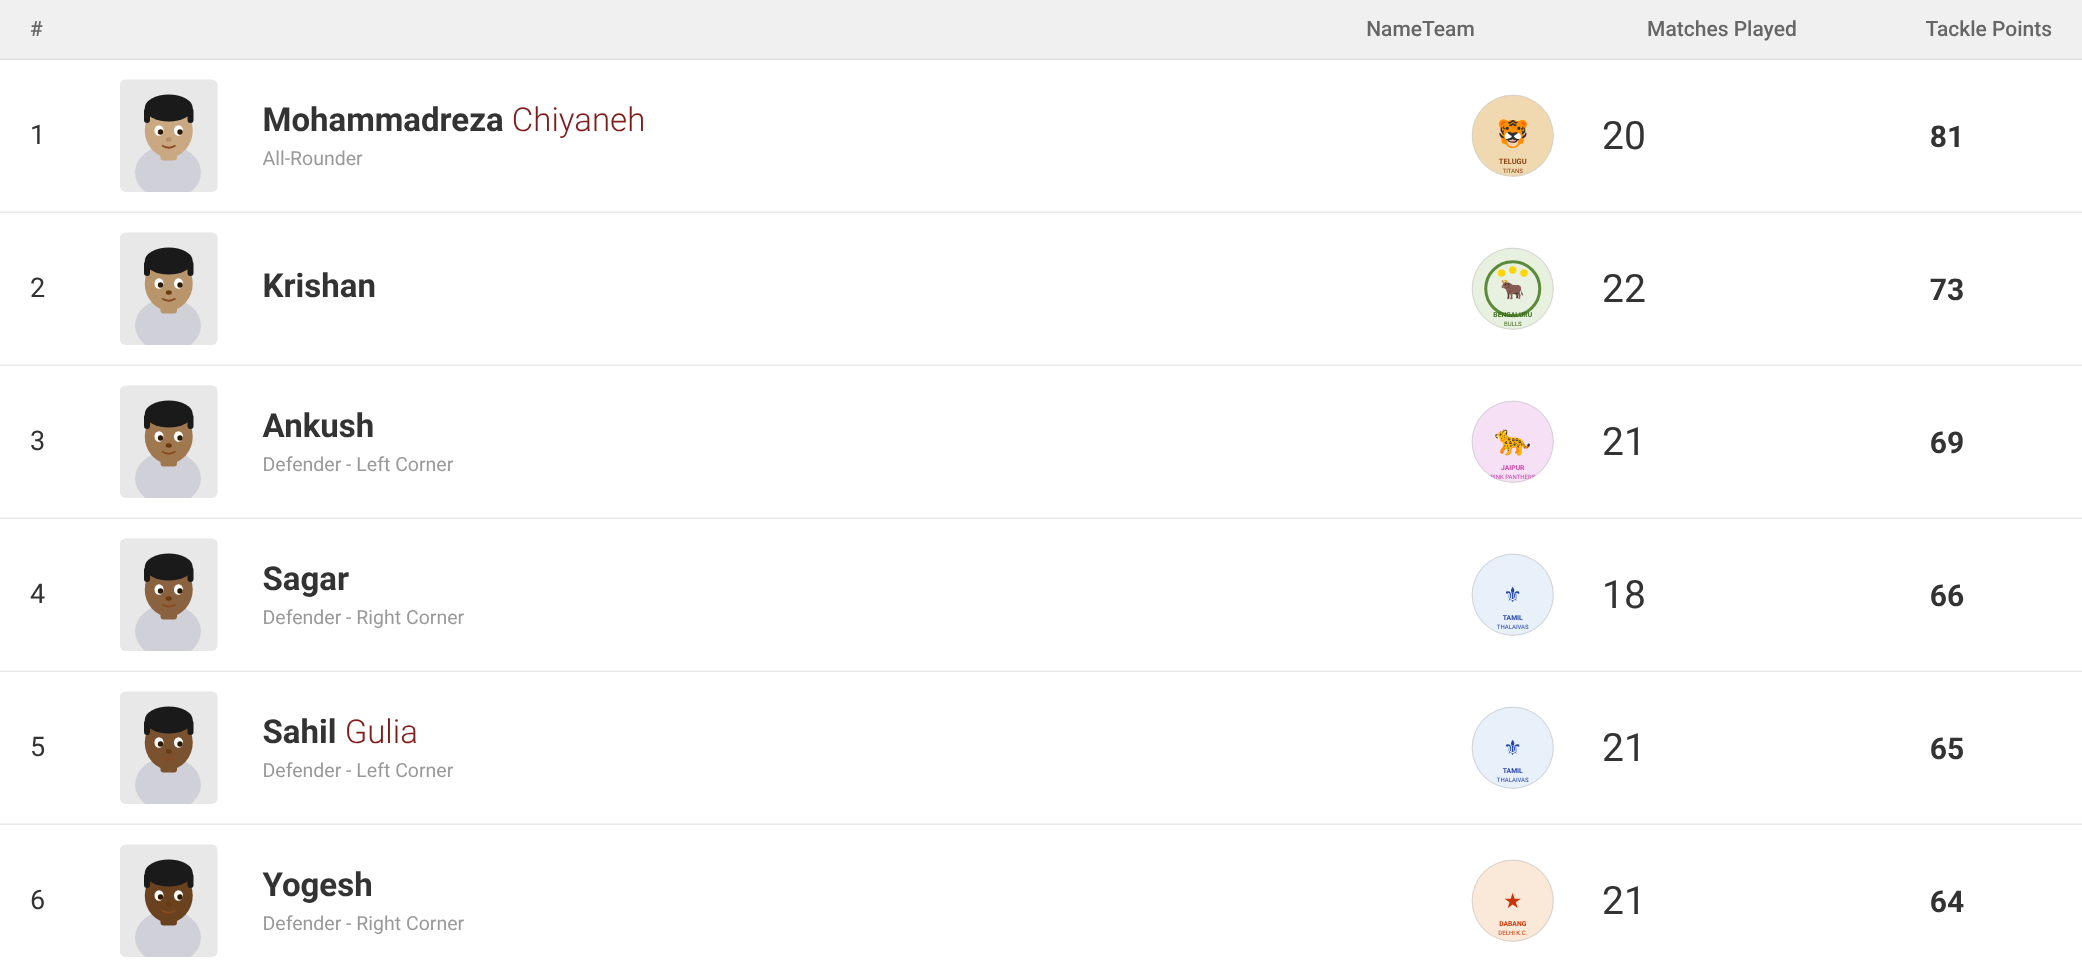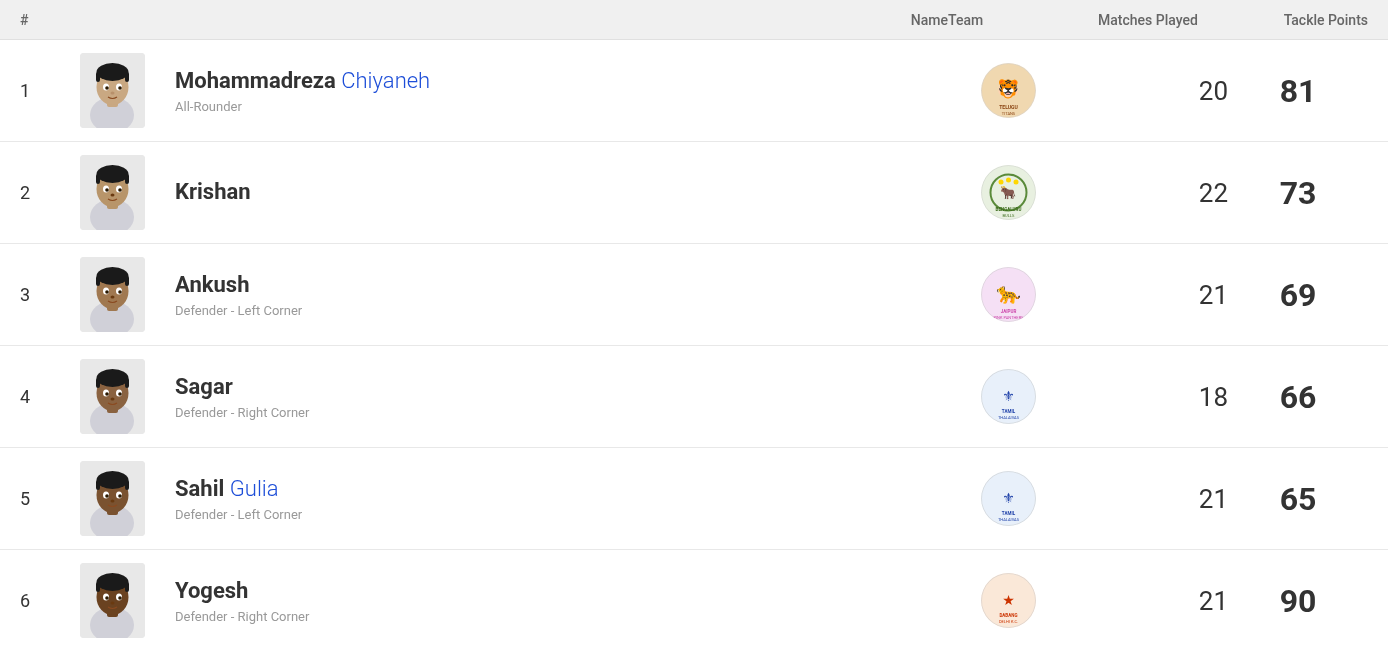--- a/index.html
+++ b/index.html
@@ -96,21 +96,21 @@
     .player-name {
       font-size: 22px;
       color: #333;
       line-height: 1.3;
     }
     .player-name .first-name {
       font-weight: 700;
     }
     .player-name .last-name {
       font-weight: 300;
-      color: #1d4ed8;
+      color: #7f1d1d;
     }
     .player-position {
       font-size: 13px;
       color: #999;
       margin-top: 4px;
     }
     .team-cell {
       width: 120px;
       display: flex;
       justify-content: center;
@@ -120,29 +120,29 @@
       width: 55px;
       height: 55px;
       border-radius: 50%;
       display: flex;
       align-items: center;
       justify-content: center;
       overflow: hidden;
     }
     .matches-cell {
       width: 160px;
-      text-align: right;
+      text-align: left;
       font-size: 26px;
       font-weight: 400;
       color: #333;
     }
     .points-cell {
       width: 140px;
       text-align: center;
-      font-size: 32px;
+      font-size: 20px;
       font-weight: 700;
       color: #333;
     }
 
     
     .logo-telugu { background: #f5e6d0; }
     .logo-bengaluru { background: #e8f0e0; }
     .logo-jaipur { background: #f0e0f0; }
     .logo-tamil { background: #e0e8f0; }
     .logo-dabang { background: #f5e0d0; }
@@ -452,16 +452,16 @@
 
       <svg width="55" height="55" viewBox="0 0 55 55">
         <circle cx="27.5" cy="27.5" r="27" fill="#fae8d8" stroke="#ccc" stroke-width="0.5"></circle>
         <text x="27.5" y="32" text-anchor="middle" font-size="14" fill="#cc3300">★</text>
         <text x="27.5" y="44" text-anchor="middle" font-size="4.5" fill="#cc3300" font-weight="bold">DABANG</text>
         <text x="27.5" y="50" text-anchor="middle" font-size="4" fill="#cc3300">DELHI K.C.</text>
       </svg>
       </div>
     </div>
     <div class="matches-cell">21</div>
-    <div class="points-cell">90</div>
+    <div class="points-cell">64</div>
   </div>
     </div>
 </div>
 
 </body></html>

